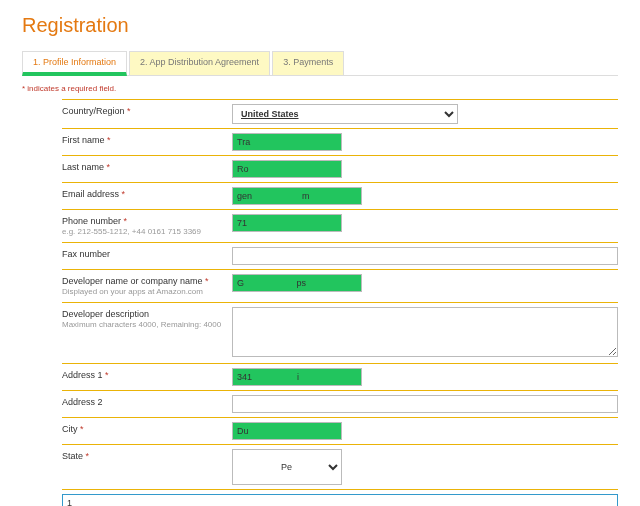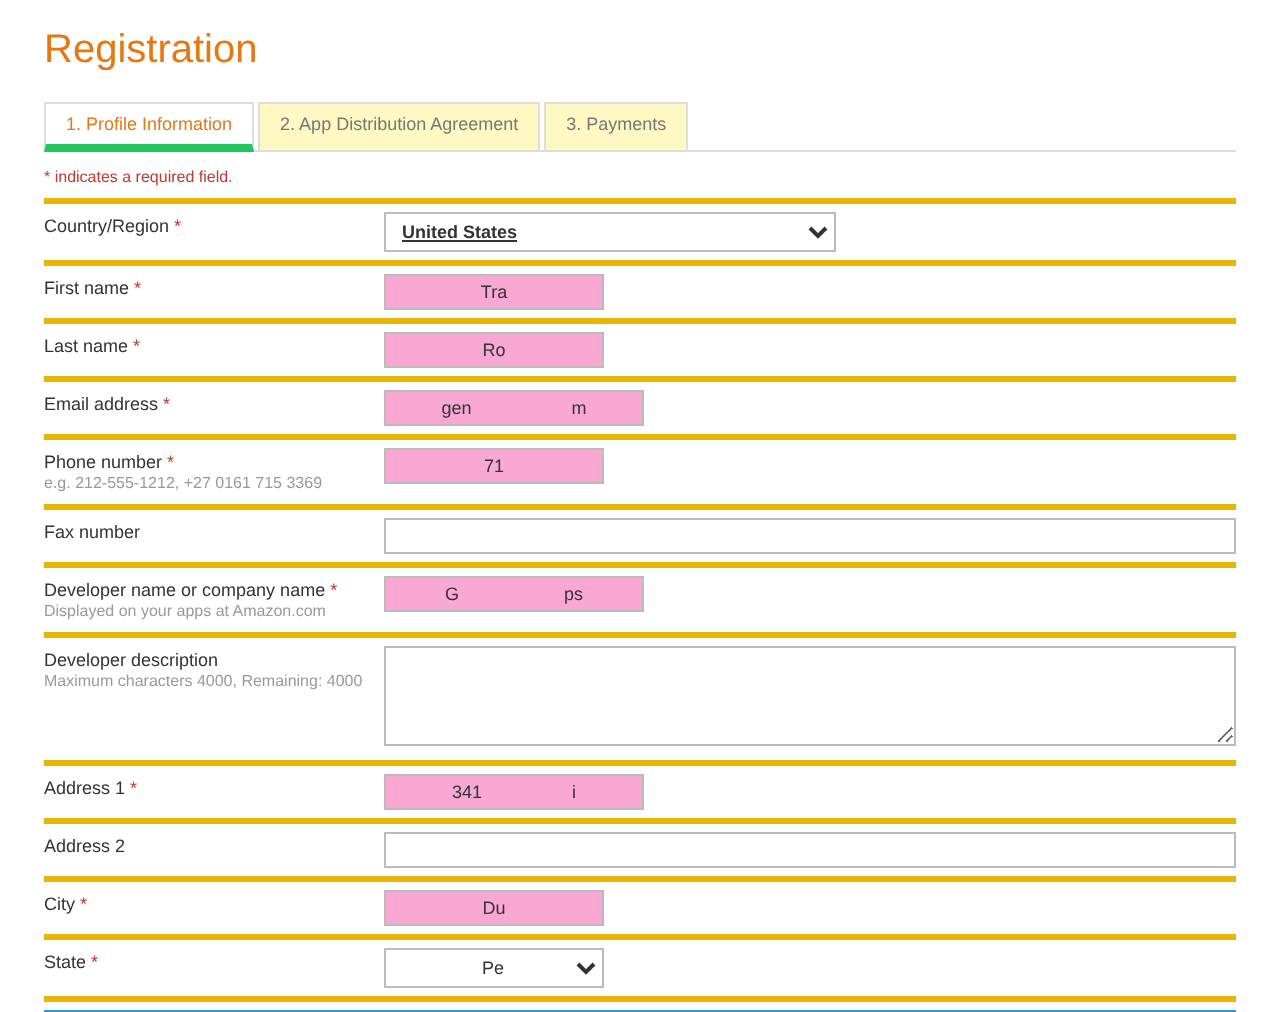--- a/index.html
+++ b/index.html
@@ -39,23 +39,24 @@
     margin-bottom: -1px;
   }
   .required-note {
     color: #c0392b;
     font-size: 8px;
     margin-bottom: 6px;
   }
   .form-row {
     display: flex;
     align-items: flex-start;
-    border-top: 3px solid #eab308;
+    border-top: 1px solid #eab308;
     padding: 4px 0;
     min-height: 24px;
+    margin-left: 40px;
   }
   .form-row:first-of-type { border-top: 1px solid #e5e5e5; }
   .form-label {
     width: 170px;
     flex-shrink: 0;
     padding: 2px 8px 2px 0;
     font-size: 9px;
     color: #333;
   }
   .form-label .hint {
@@ -70,23 +71,23 @@
   .form-field select,
   .form-field textarea {
     font-family: inherit;
     font-size: 9px;
     padding: 2px 4px;
     border: 1px solid #bbb;
     background: #fff;
     color: #333;
   }
   .form-field input[type="text"] { width: 100%; height: 18px; }
-  .form-field input.partial { width: 110px; background: #f9a8d4; text-align: center; }
+  .form-field input.partial { width: 110px; background: #22c55e; }
   .form-field select.country { width: 226px; height: 20px; font-weight: bold; text-decoration: underline; }
-  .form-field select.state { width: 110px; height: 20px; padding-left: 44px; }
+  .form-field select.state { width: 110px; height: 36px; padding-left: 44px; }
   .form-field textarea { width: 100%; height: 50px; resize: vertical; }
   .form-field input.highlight { border: 1px solid #3399cc; width: 100%; }
 </style>
 </head>
 <body>
 
 <h1 class="page-title">Registration</h1>
 
 <div class="tabs">
   <div class="tab active">1. Profile Information</div>
@@ -116,21 +117,21 @@
 </div>
 
 <div class="form-row">
   <div class="form-label"><span>Email address <span class="req">*</span></span></div>
   <div class="form-field"><input type="text" class="partial" style="width: 130px;" value="gen                    m"></div>
 </div>
 
 <div class="form-row">
   <div class="form-label">
     <span>Phone number <span class="req">*</span></span>
-    <span class="hint">e.g. 212-555-1212, +27 0161 715 3369</span>
+    <span class="hint">e.g. 212-555-1212, +44 0161 715 3369</span>
   </div>
   <div class="form-field"><input type="text" class="partial" value="71" style=""></div>
 </div>
 
 <div class="form-row">
   <div class="form-label"><span>Fax number</span></div>
   <div class="form-field"><input type="text" value="" style=""></div>
 </div>
 
 <div class="form-row">

